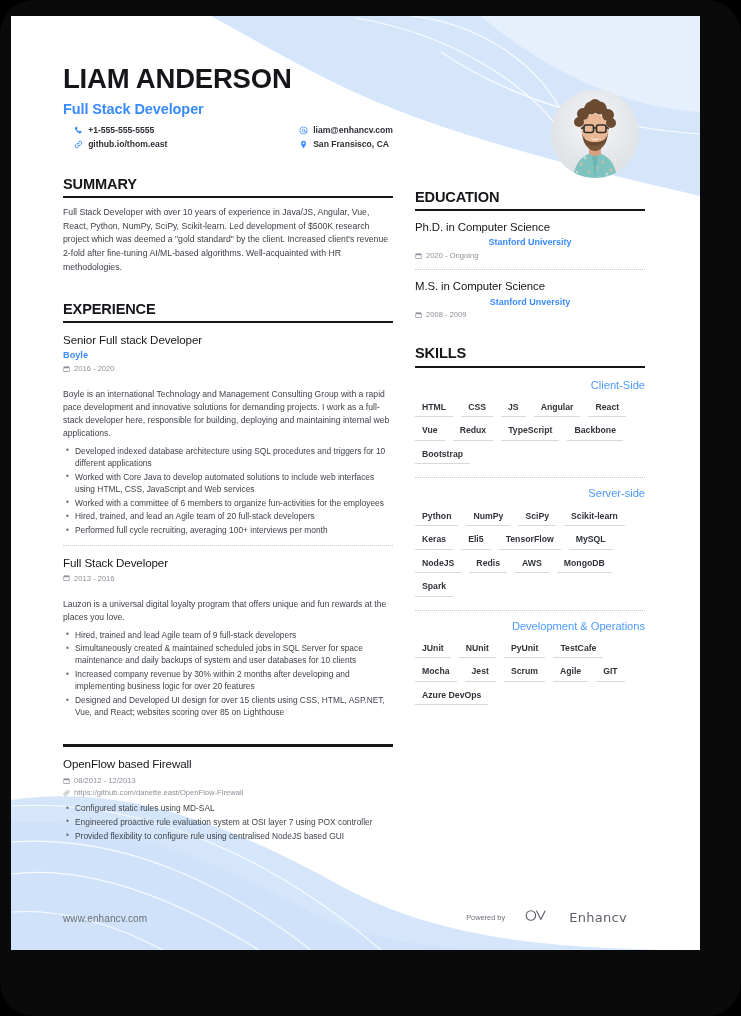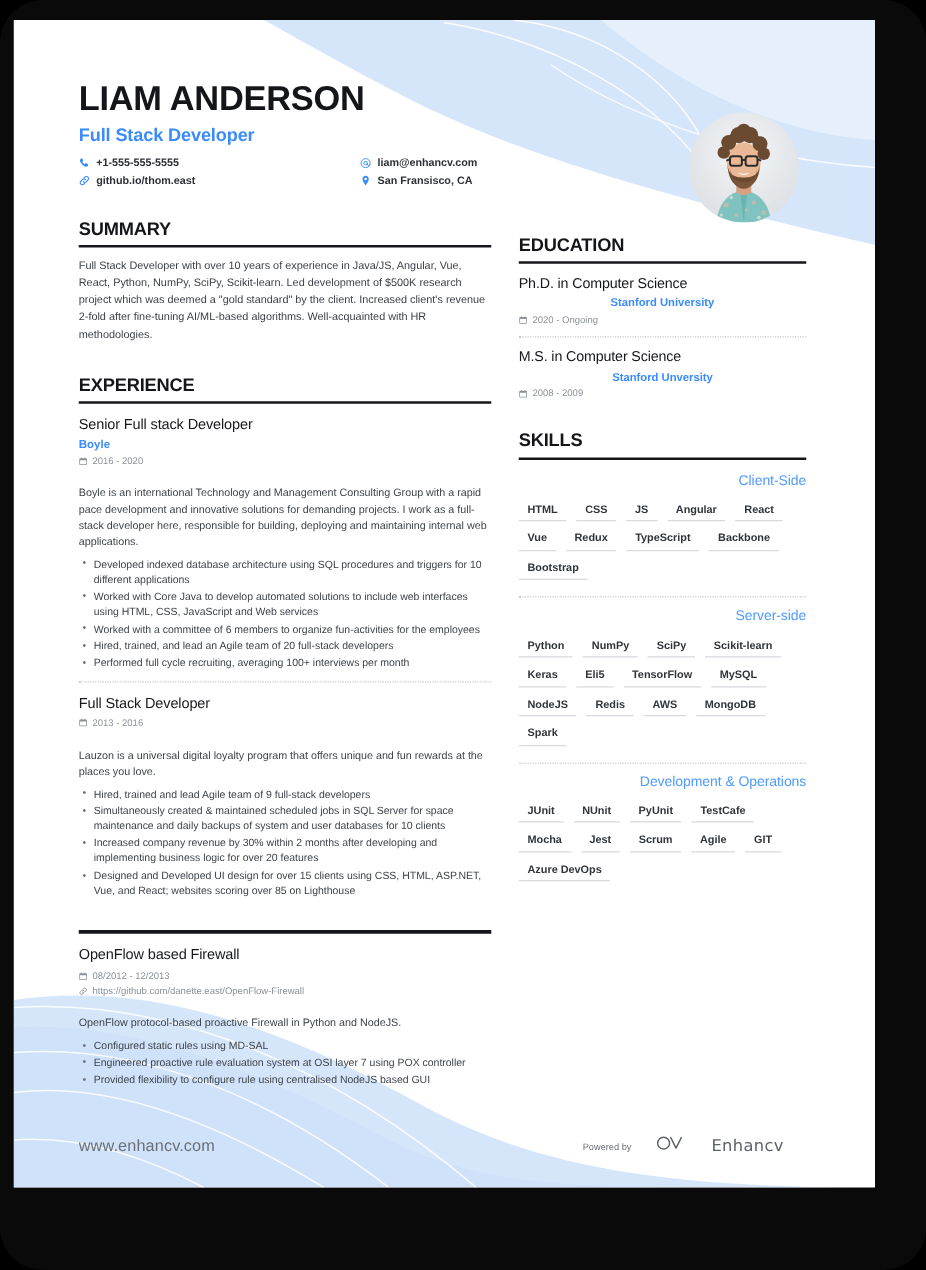--- a/index.html
+++ b/index.html
@@ -38,21 +38,21 @@
   .name {
     font-size: 27.5px; font-weight: 700; letter-spacing: -0.2px;
     color: #15161a; line-height: 1.12; white-space: nowrap;
   }
   .role {
     font-size: 14.5px; font-weight: 700; color: #3a8bfd;
     margin-top: 6px; letter-spacing: -0.1px;
   }
   .contacts {
     display: flex; margin-top: 9px; font-size: 8.6px;
-    font-weight: 700; color: #2c2f36;
+    font-weight: 700; color: #2c2f36; justify-content: flex-end;
   }
   .ccol { display: flex; flex-direction: column; gap: 5px; }
   .ccol.first { width: 225px; }
   .crow { display: flex; align-items: center; gap: 5px; line-height: 1.1; }
   .crow .ci { width: 9px; height: 9px; flex: none; display: block; }
   .crow .ci svg { display: block; }
 
   
   #avatar {
     position: absolute; right: 61px; top: 74px;
@@ -134,21 +134,21 @@
     line-height: 1.2; white-space: nowrap;
   }
 
   
   #footer {
     position: absolute; left: 0; right: 0; bottom: 0;
     height: 60px;
   }
   #site-url {
     position: absolute; left: 52px; bottom: 26px;
-    font-size: 13px; color: #6b7078; letter-spacing: 0.1px;
+    font-size: 10px; color: #6b7078; letter-spacing: 0.1px;
   }
   #powered {
     position: absolute; right: 73px; bottom: 24px;
     display: flex; align-items: center; gap: 19px;
   }
   #powered .pb { font-size: 7.4px; color: #6b7078; }
   #powered .brand {
     font-size: 13px; color: #5d626a; letter-spacing: 0.3px;
     font-family: "DejaVu Sans", sans-serif;
     text-align: center;
@@ -351,21 +351,20 @@
             </div>
             <div class="meta-row">
               <span class="mi">
                 <svg viewBox="0 0 16 16" width="7" height="8" fill="none" stroke="#8b9099" stroke-width="1.6" stroke-linecap="round">
                   <path d="M6.5 9.5a3 3 0 0 0 4.2 0l2-2a3 3 0 1 0-4.2-4.2l-.9.9"></path>
                   <path d="M9.5 6.5a3 3 0 0 0-4.2 0l-2 2a3 3 0 1 0 4.2 4.2l.9-.9"></path>
                 </svg>
               </span>
               <span>https://github.com/danette.east/OpenFlow-Firewall</span>
             </div>
-            <div class="entry-desc">OpenFlow protocol-based proactive Firewall in Python and NodeJS.</div>
             <ul class="bullets">
               <li>Configured static rules using MD-SAL</li>
               <li>Engineered proactive rule evaluation system at OSI layer 7 using POX controller</li>
               <li>Provided flexibility to configure rule using centralised NodeJS based GUI</li>
             </ul>
           </div>
         </div>
       </div>
 
       <div class="col-right">

